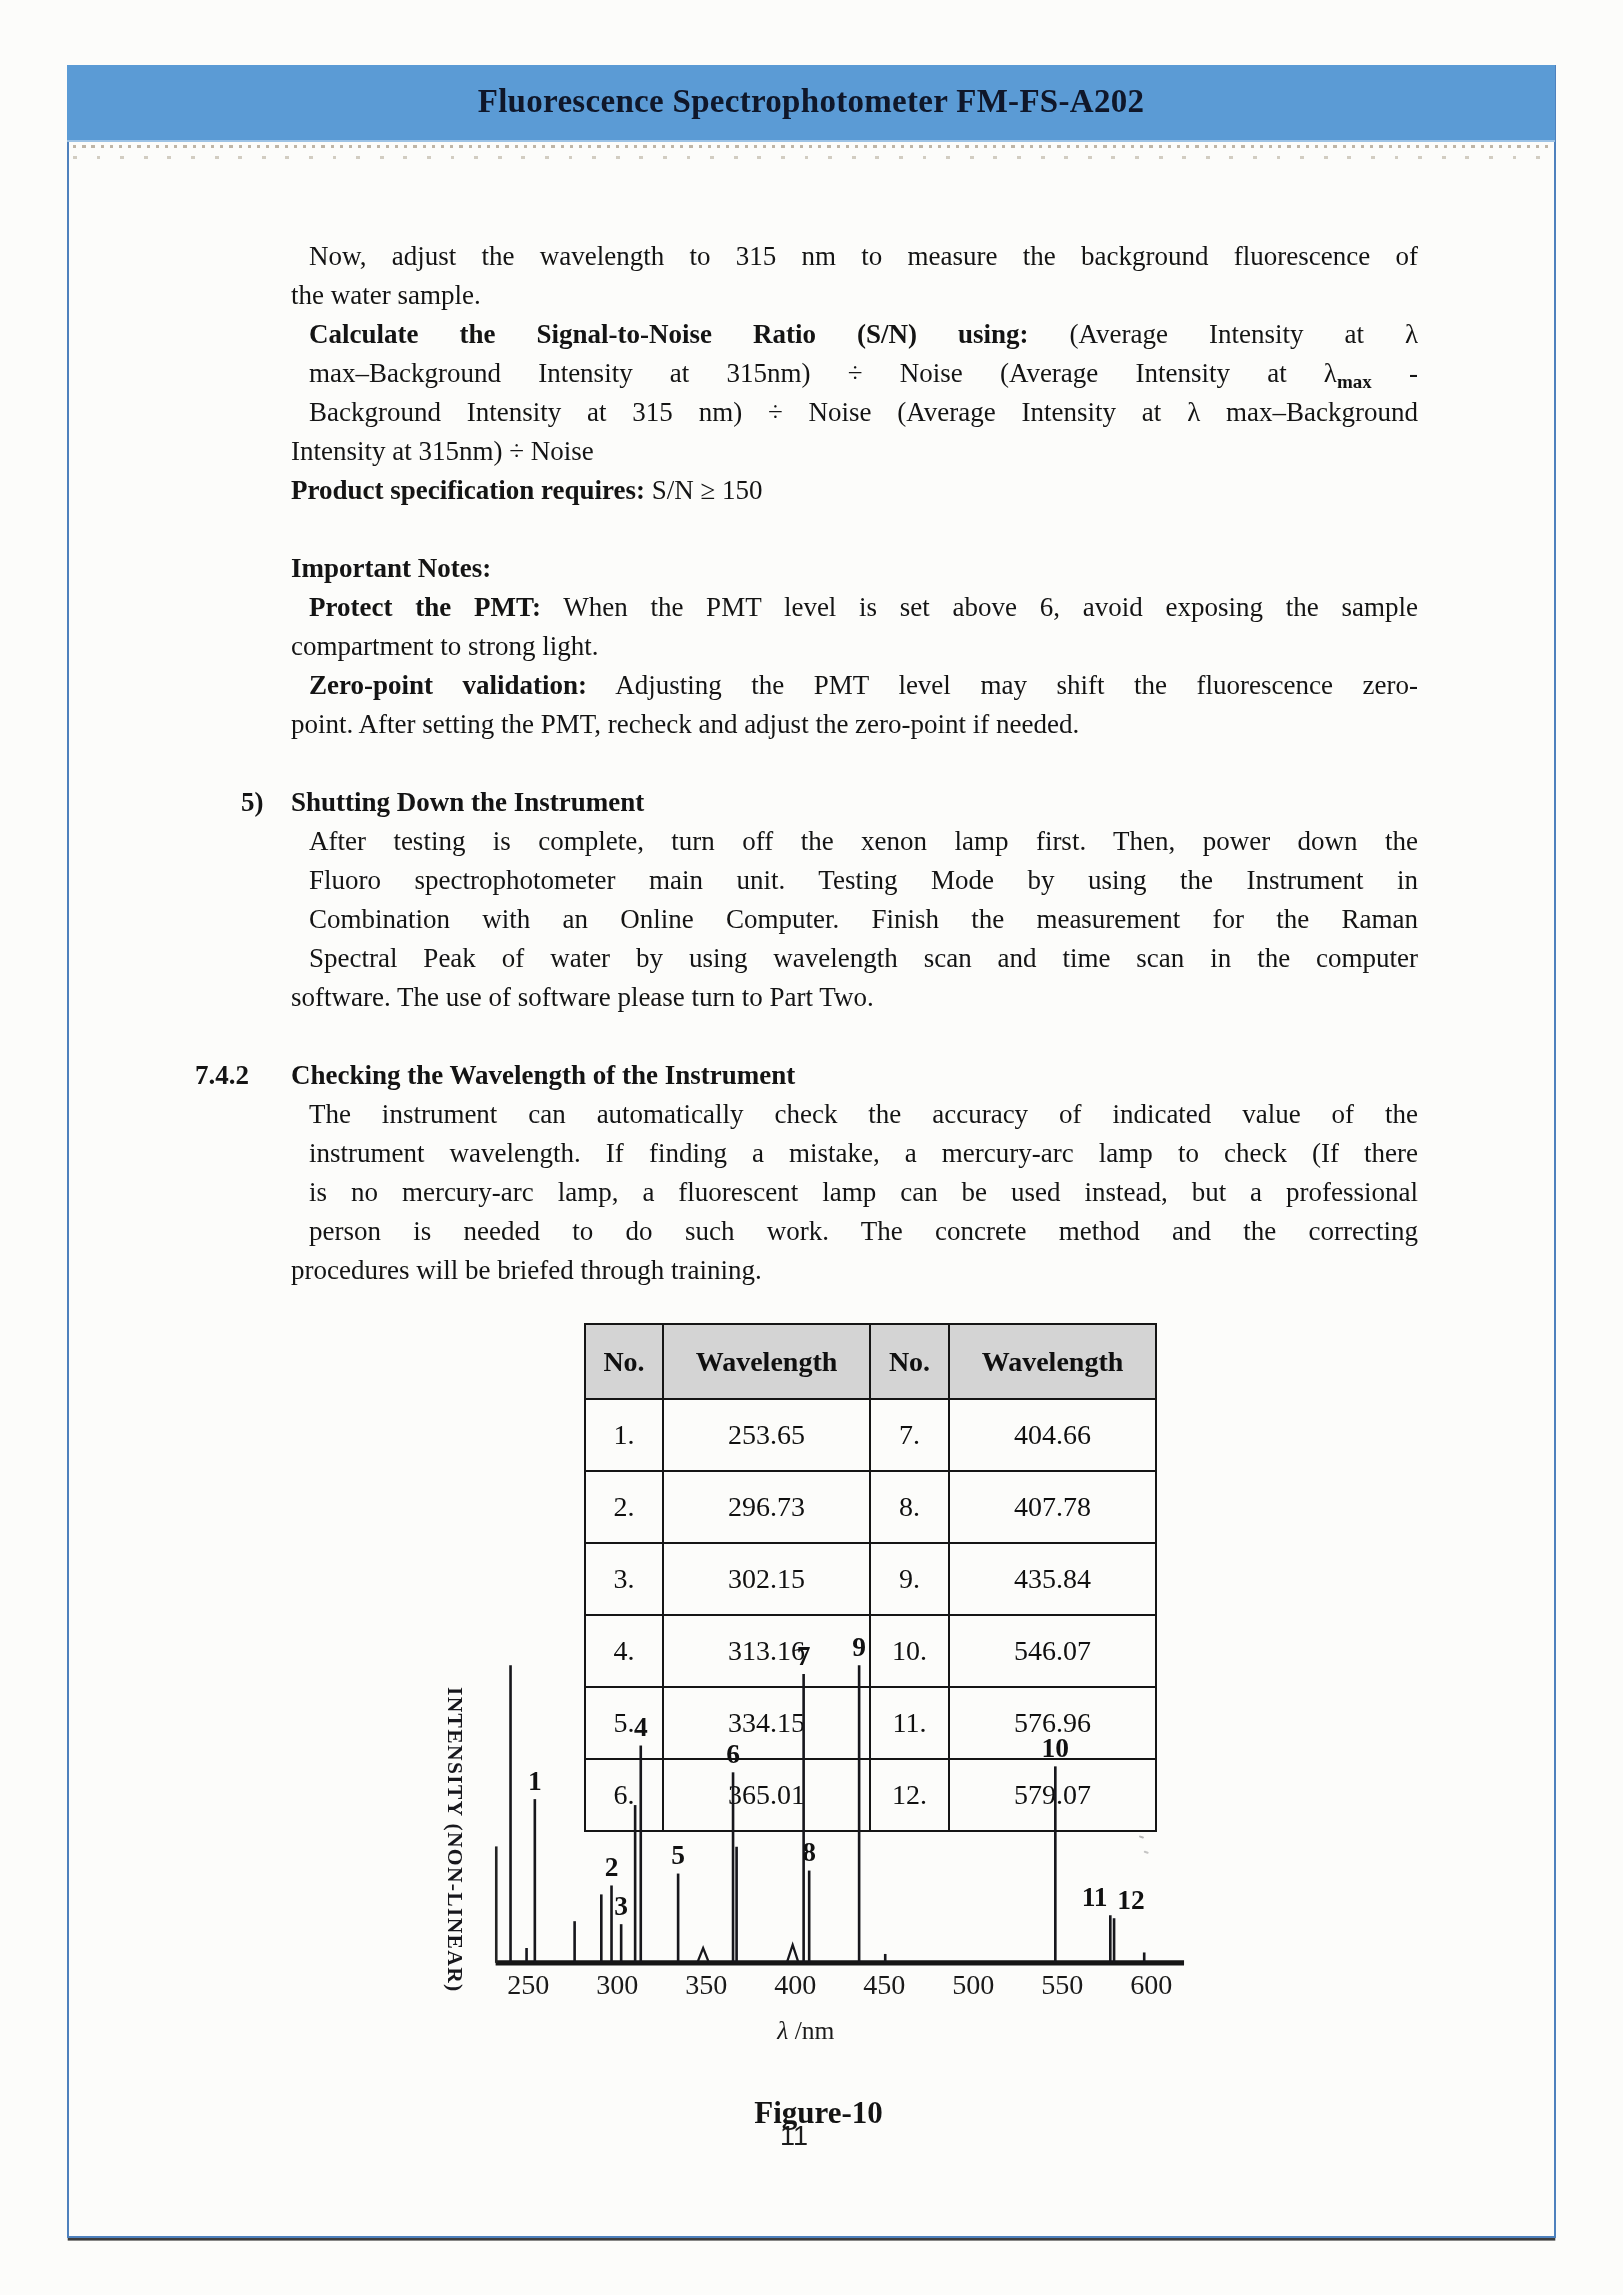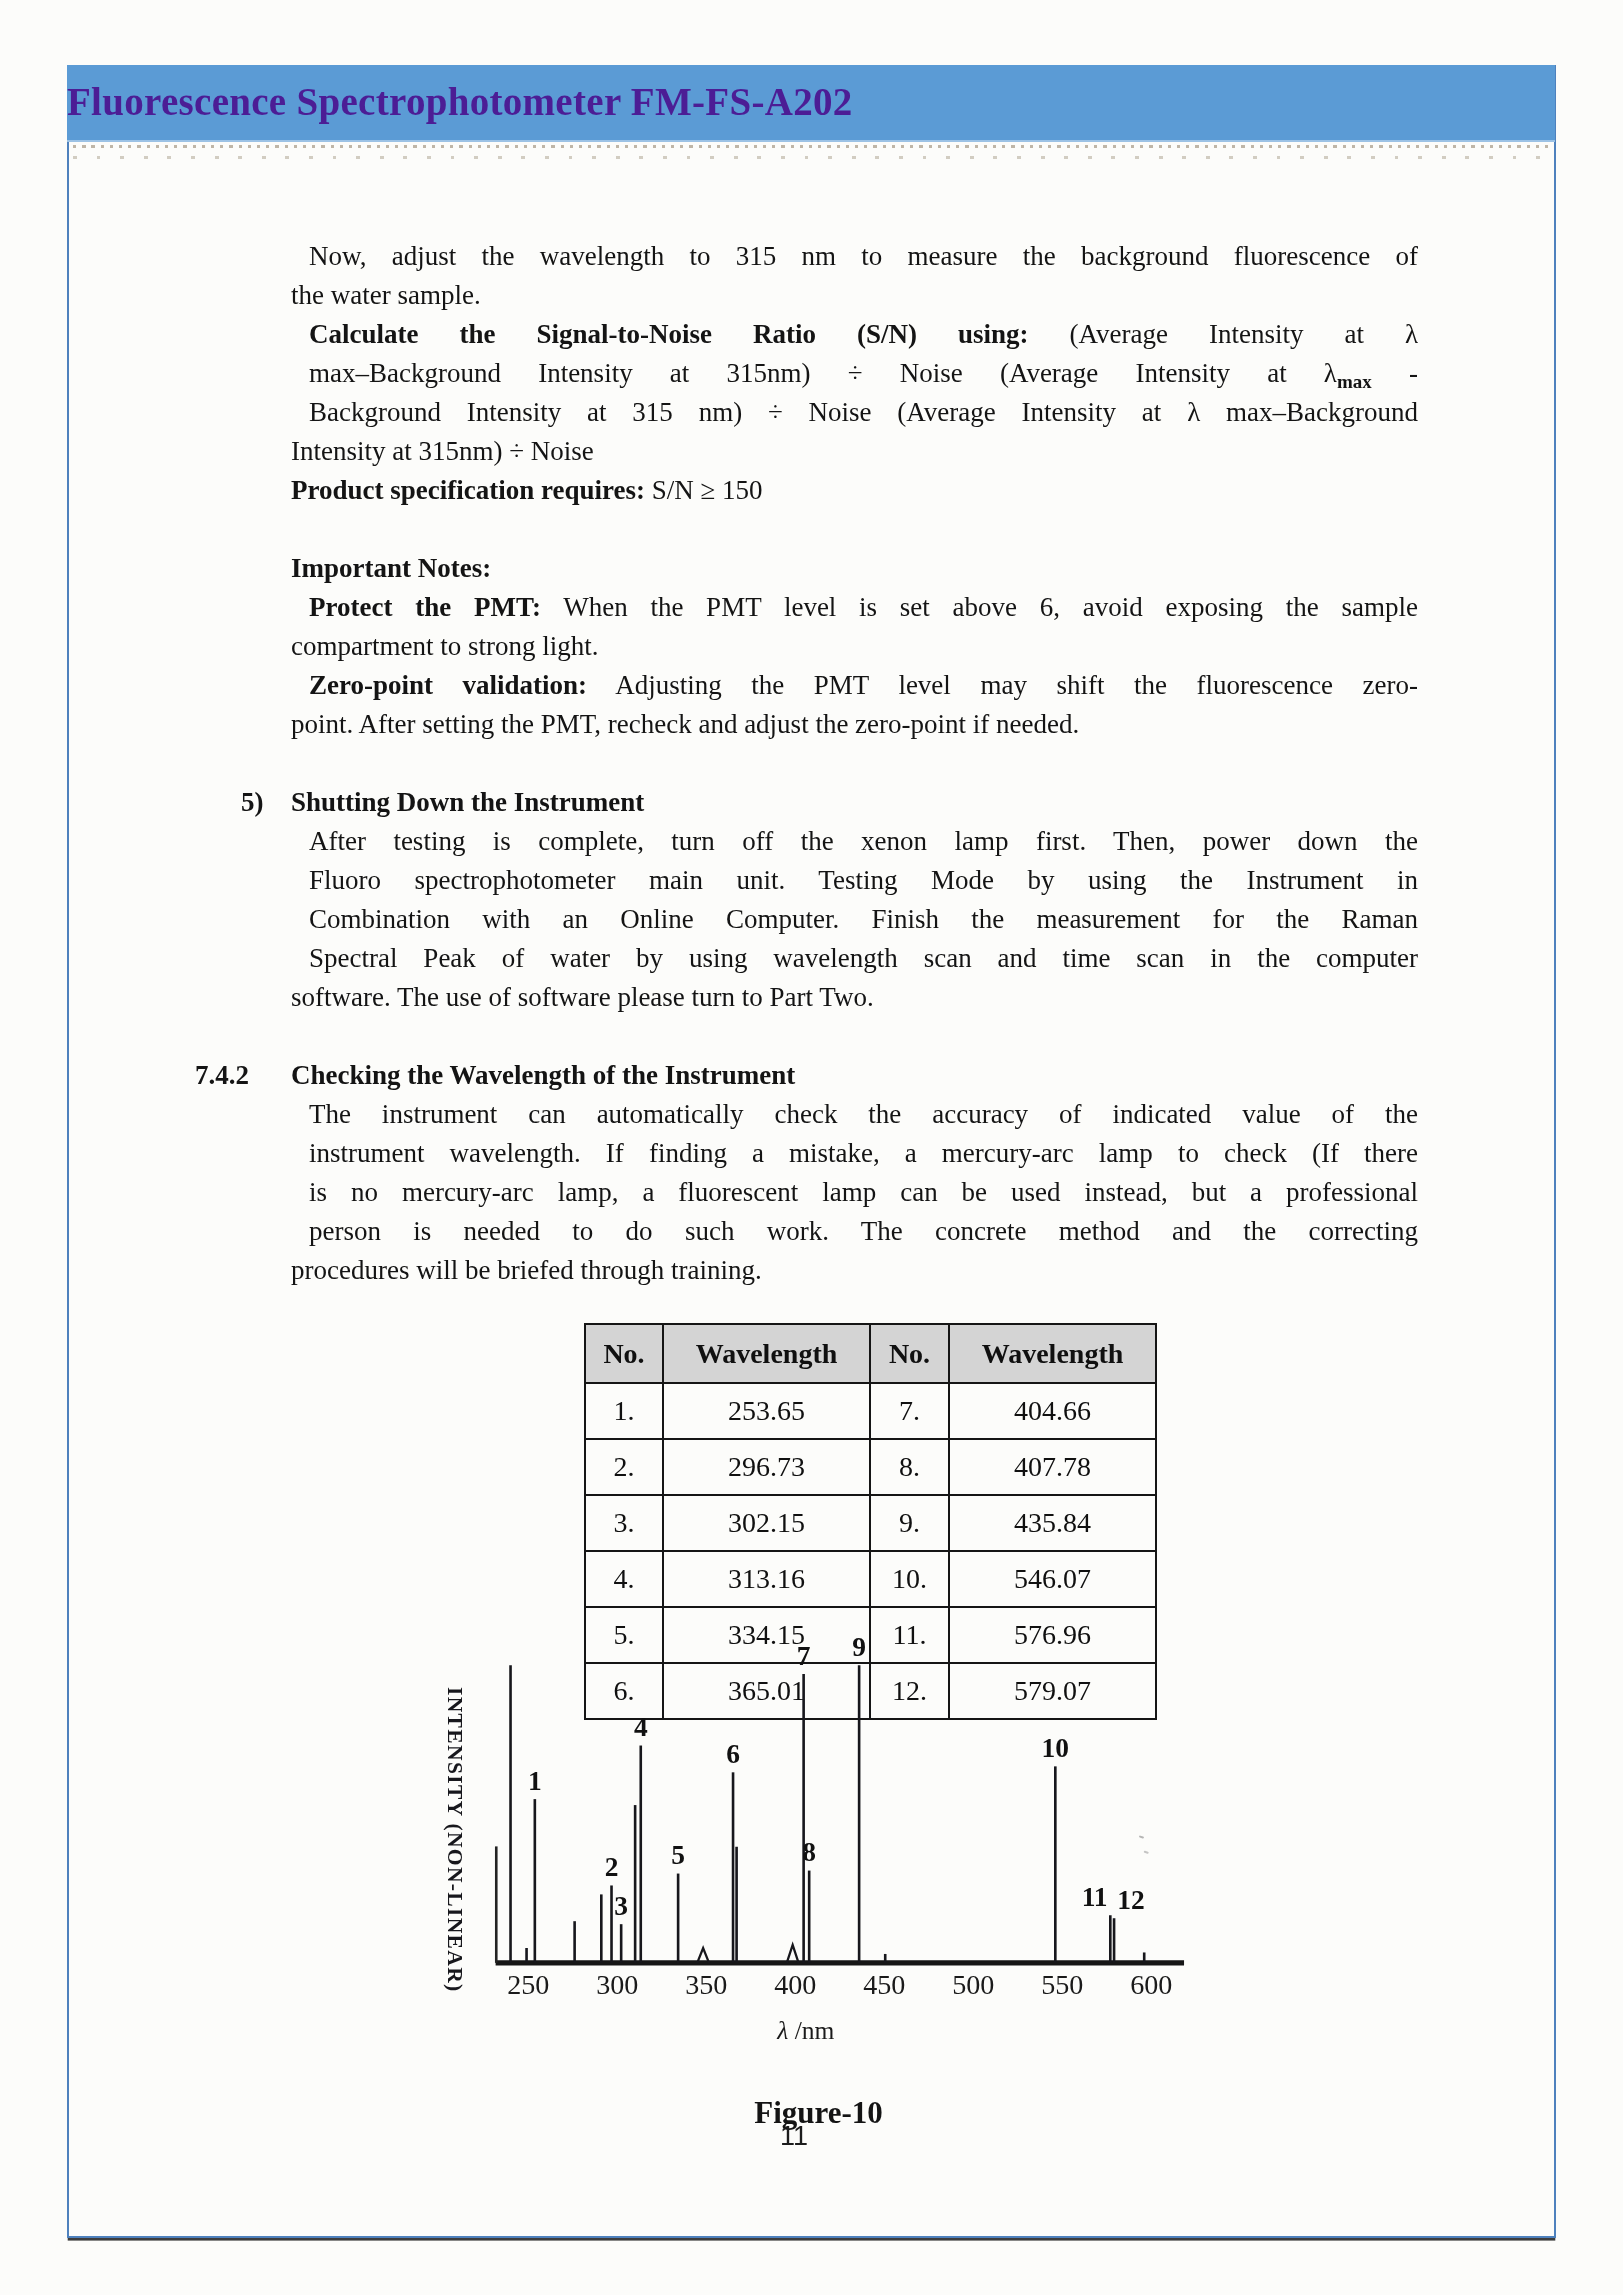--- a/index.html
+++ b/index.html
@@ -2,38 +2,38 @@
 <html style="font-size:10.5px"><head>
 <meta charset="utf-8">
 <style>
   html,body{margin:0;padding:0;background:#ffffff;}
   #page{position:relative;width:1623px;height:2295px;background:#fcfcfa;overflow:hidden;
         font-family:"Liberation Serif", serif;color:#141414;}
   .frame{position:absolute;left:67px;top:65px;width:1485px;height:2169px;
          border:2.6px solid #4e81bd;box-shadow:0 3.3px 0 -0.7px #3d3d3d;}
   .headerbar{position:absolute;left:67px;top:65px;width:1488px;height:75px;
              background:#5b9bd5;border-bottom:2.6px solid #9cc2e5;}
-  .headerbar span{display:block;width:100%;line-height:73px;
-                  color:#4c1d95;font-weight:bold;font-size:39px;letter-spacing:0.3px;}
+  .headerbar span{display:block;width:100%;line-height:73px;text-align:center;
+                  color:#0f172a;font-weight:bold;font-size:33px;letter-spacing:0.3px;}
   .dots{position:absolute;left:73px;width:1476px;height:3.3px;}
   .dots1{top:145px;background:repeating-linear-gradient(90deg,rgba(150,135,112,.6) 0 3.3px,transparent 3.3px 9.2px);}
   .dots2{top:156px;background:repeating-linear-gradient(90deg,rgba(168,158,138,.5) 0 3.9px,transparent 3.9px 23.6px);}
   .flow{position:absolute;left:291px;top:237px;width:1127px;font-size:27px;line-height:39px;}
   .line{height:39px;white-space:normal;}
   .jl{text-align:justify;text-align-last:justify;margin-left:18px;}
   .ll{text-align:left;text-align-last:left;}
   .b{font-weight:bold;}
   .sub{font-size:19px;position:relative;top:5.9px;font-weight:bold;}
   .gap{width:100%;}
   .hline{position:relative;height:39px;font-weight:bold;}
   .num-list{position:absolute;left:-50px;top:0;font-weight:bold;}
   .num-section{position:absolute;left:-96px;top:0;font-weight:bold;}
   table.wl{position:absolute;left:584px;top:1323px;border-collapse:collapse;
            font-size:28px;color:#101010;}
-  table.wl th, table.wl td{border:2px solid #151515;text-align:center;padding:8px;}
+  table.wl th, table.wl td{border:2px solid #151515;text-align:center;padding:16px;}
   table.wl th{background:#d4d4d4;font-weight:bold;height:41px;}
   table.wl td{height:38px;background:#fcfcfa;}
   .ylab{position:absolute;left:442px;top:1687px;height:294px;
         writing-mode:vertical-rl;font-size:21.6px;font-weight:bold;letter-spacing:1.3px;
         color:#17171c;white-space:nowrap;}
   #spec{position:absolute;left:404px;top:1616px;}
   .figcap{position:absolute;left:717px;top:2049px;width:203px;text-align:center;
           font-weight:bold;font-size:31px;margin-top:46px;}
   .pagenum{position:absolute;left:771px;top:2121px;width:46px;text-align:center;
            font-family:"Liberation Sans", sans-serif;font-size:27px;color:#1c1c1c;}

